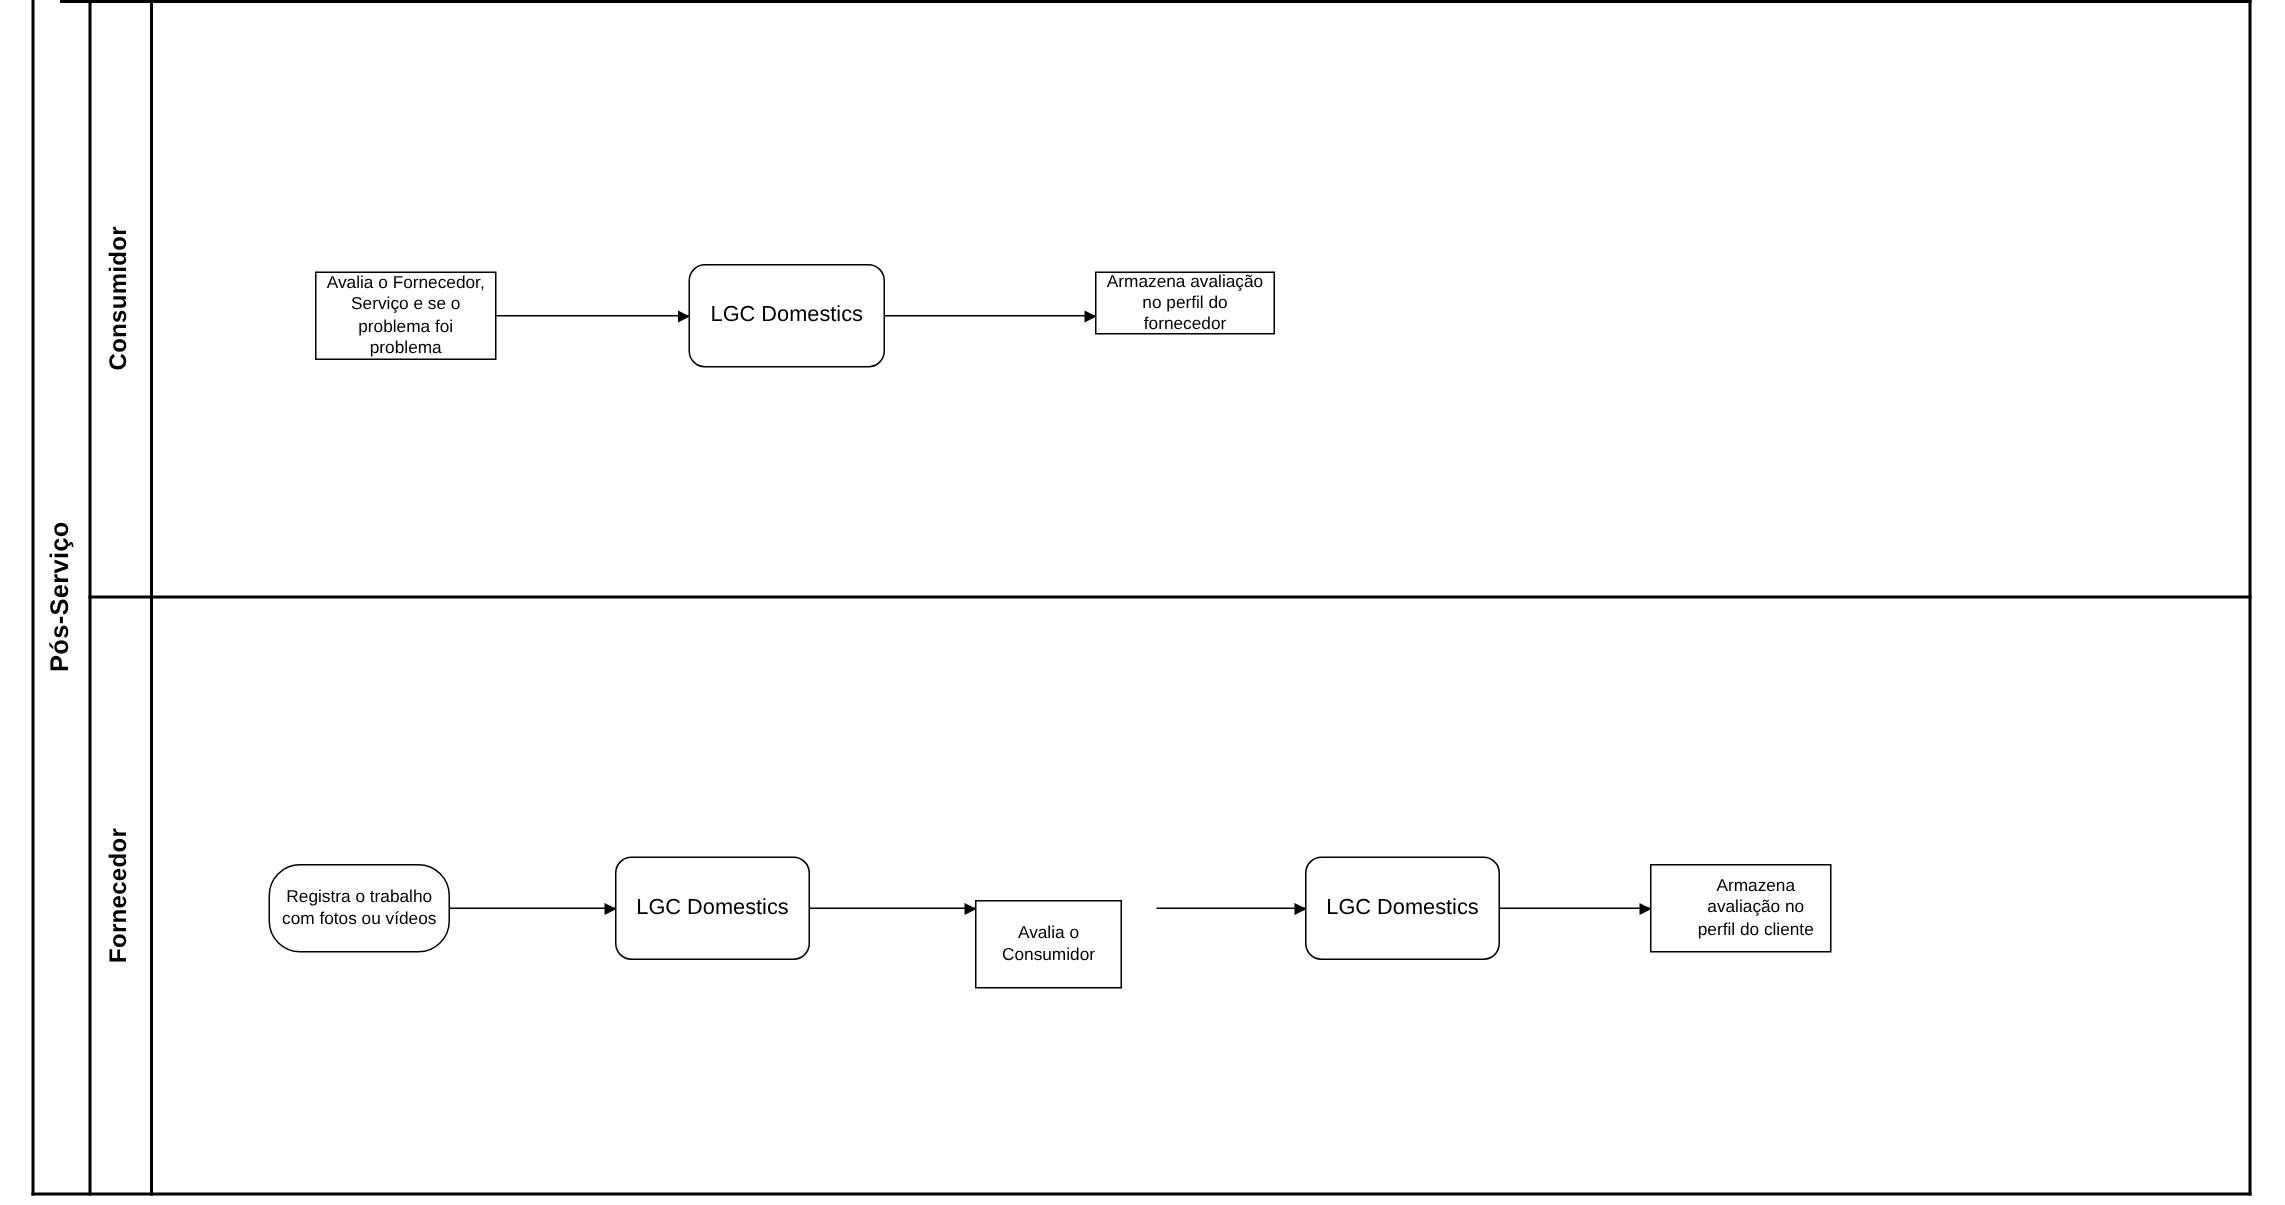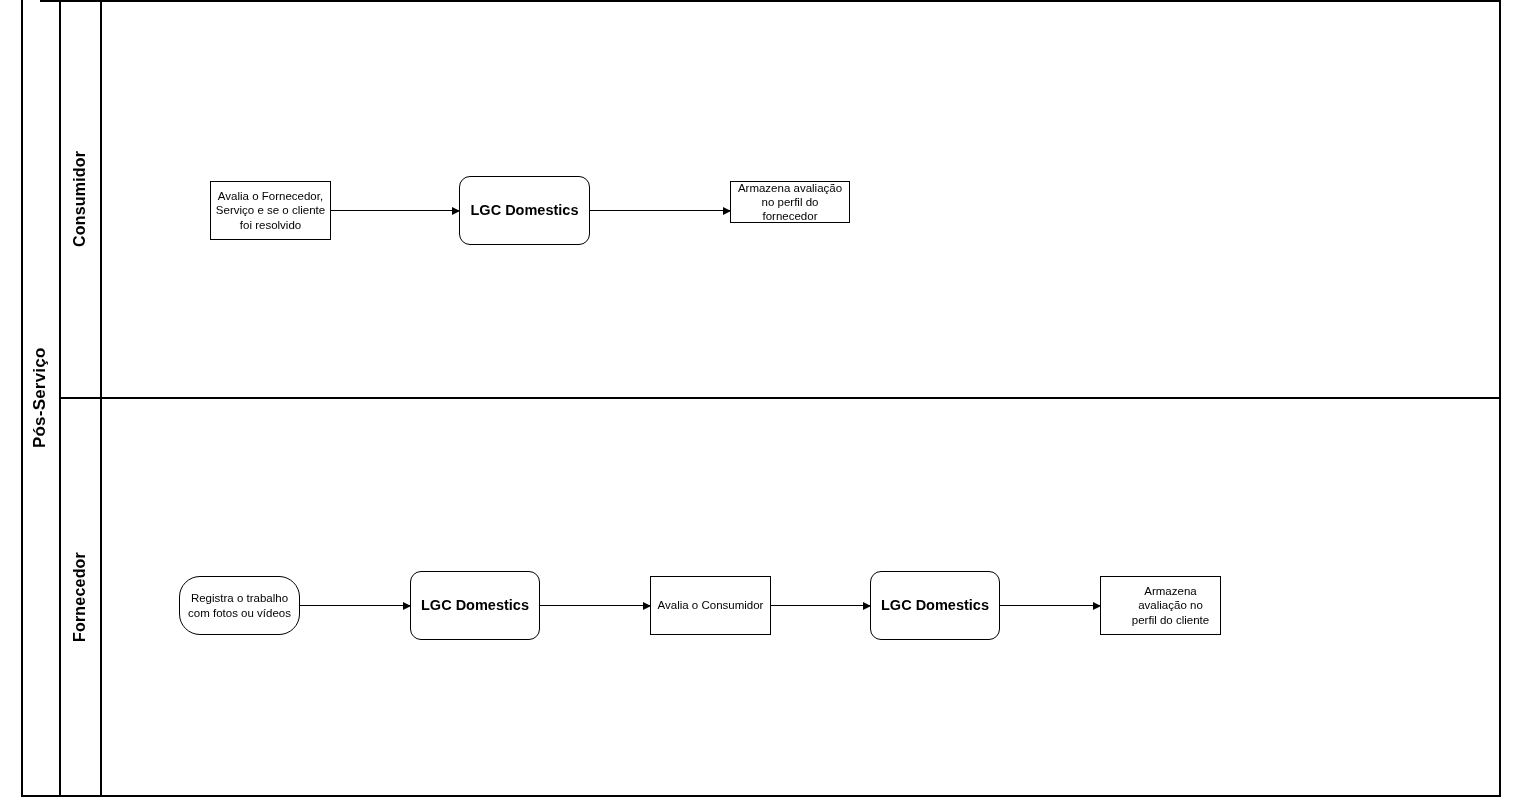--- a/index.html
+++ b/index.html
@@ -62,21 +62,21 @@
     text-align: center;
     line-height: 1.22;
   }
   .node-task {
     font-size: 11.5px;
     padding: 2px 4px;
   }
   .node-system {
     border-radius: 11px;
     font-size: 14.5px;
-    font-weight: bold;
+    font-weight: normal;
   }
 
   
   .conn {
     position: absolute;
     height: 1px;
     background: #000000;
   }
   .conn::after {
     content: "";
@@ -104,39 +104,39 @@
   <div class="vline" style="left:1499px; top:0px; height:797px;"></div>
 
   <div class="hline" style="left:59px; top:397px; width:1442px;"></div>
 
   <div class="pool-label" style="left:21px; top:0px; width:38px; height:795px;">Pós-Serviço</div>
 
   <div class="lane-label" style="left:60px; top:0px; width:40px; height:397px;">Consumidor</div>
 
   <div class="lane-label" style="left:60px; top:398px; width:40px; height:397px;">Fornecedor</div>
 
-  <div class="node node-task" style="left:210px; top:181px; width:121px; height:59px;">Avalia o Fornecedor, Serviço e se o cliente foi resolvido</div>
+  <div class="node node-task" style="left:210px; top:181px; width:121px; height:59px;">Avalia o Fornecedor, Serviço e se o problema foi problema</div>
 
   <div class="conn" style="left:331px; top:210px; width:128px;"></div>
 
   <div class="node node-system" style="left:459px; top:176px; width:131px; height:69px;">LGC Domestics</div>
 
   <div class="conn" style="left:590px; top:210px; width:140px;"></div>
 
   <div class="node node-task" style="left:730px; top:181px; width:120px; height:42px;">Armazena avaliação no perfil do fornecedor</div>
 
   <div class="node node-task" style="left:179px; top:576px; width:121px; height:59px;border-radius:21px;">Registra o trabalho com fotos ou vídeos</div>
 
   <div class="conn" style="left:300px; top:605px; width:110px;"></div>
 
   <div class="node node-system" style="left:410px; top:571px; width:130px; height:69px;">LGC Domestics</div>
 
   <div class="conn" style="left:540px; top:605px; width:110px;"></div>
 
-  <div class="node node-task" style="left:650px; top:576px; width:121px; height:59px;">Avalia o Consumidor</div>
+  <div class="node node-task" style="left:650px; top:600px; width:98px; height:59px;">Avalia o Consumidor</div>
 
   <div class="conn" style="left:771px; top:605px; width:99px;"></div>
 
   <div class="node node-system" style="left:870px; top:571px; width:130px; height:69px;">LGC Domestics</div>
 
   <div class="conn" style="left:1000px; top:605px; width:100px;"></div>
 
   <div class="node node-task" style="left:1100px; top:576px; width:121px; height:59px;padding-left:24px;">Armazena avaliação no perfil do cliente</div>
 
 </div>

